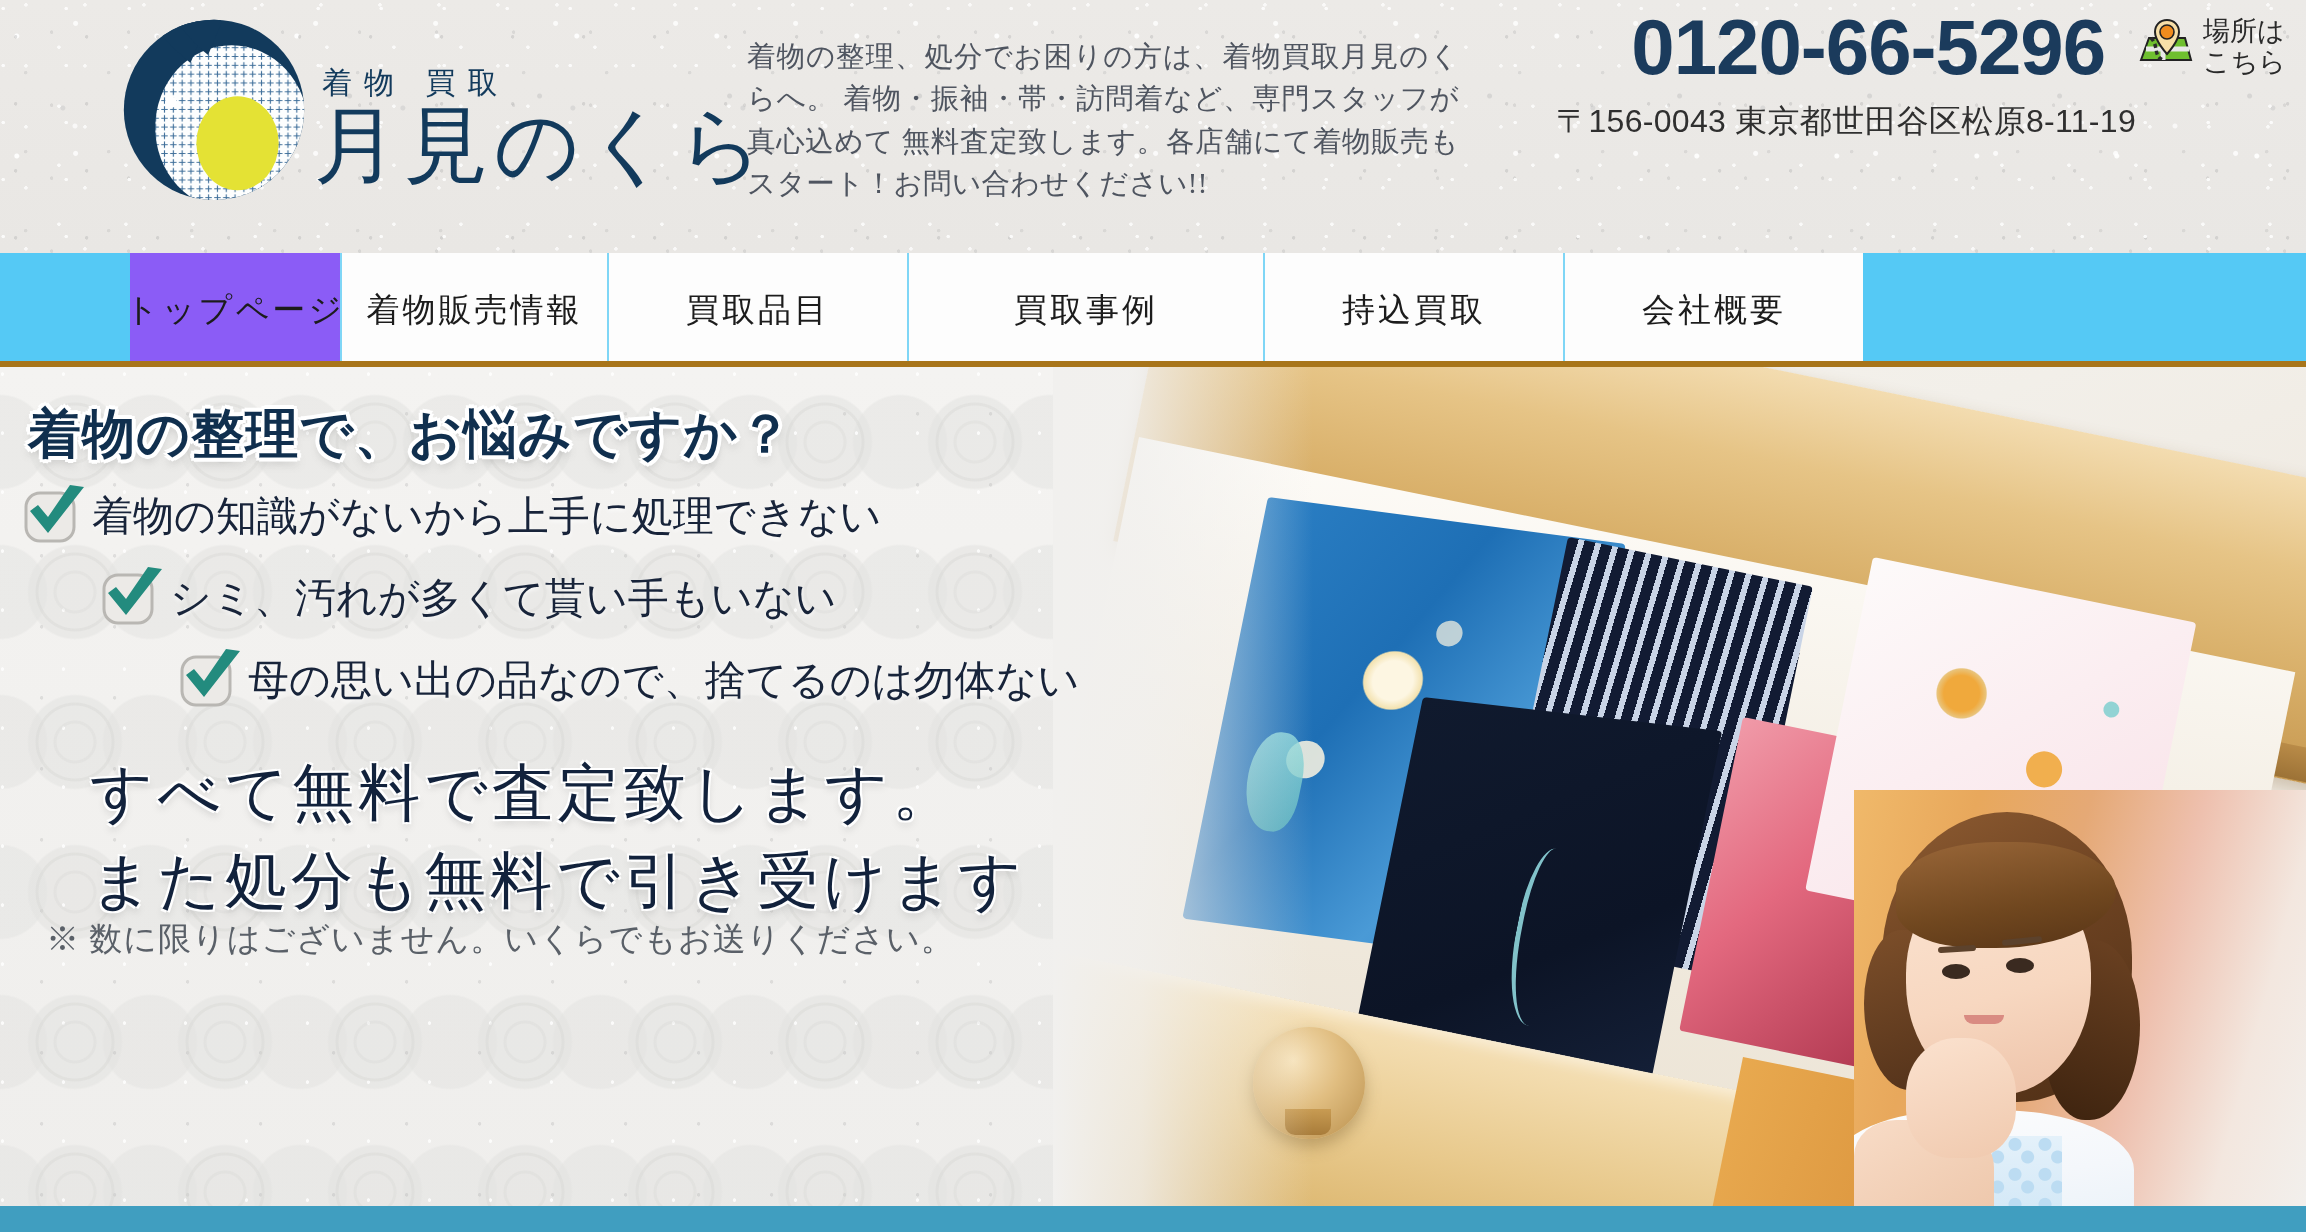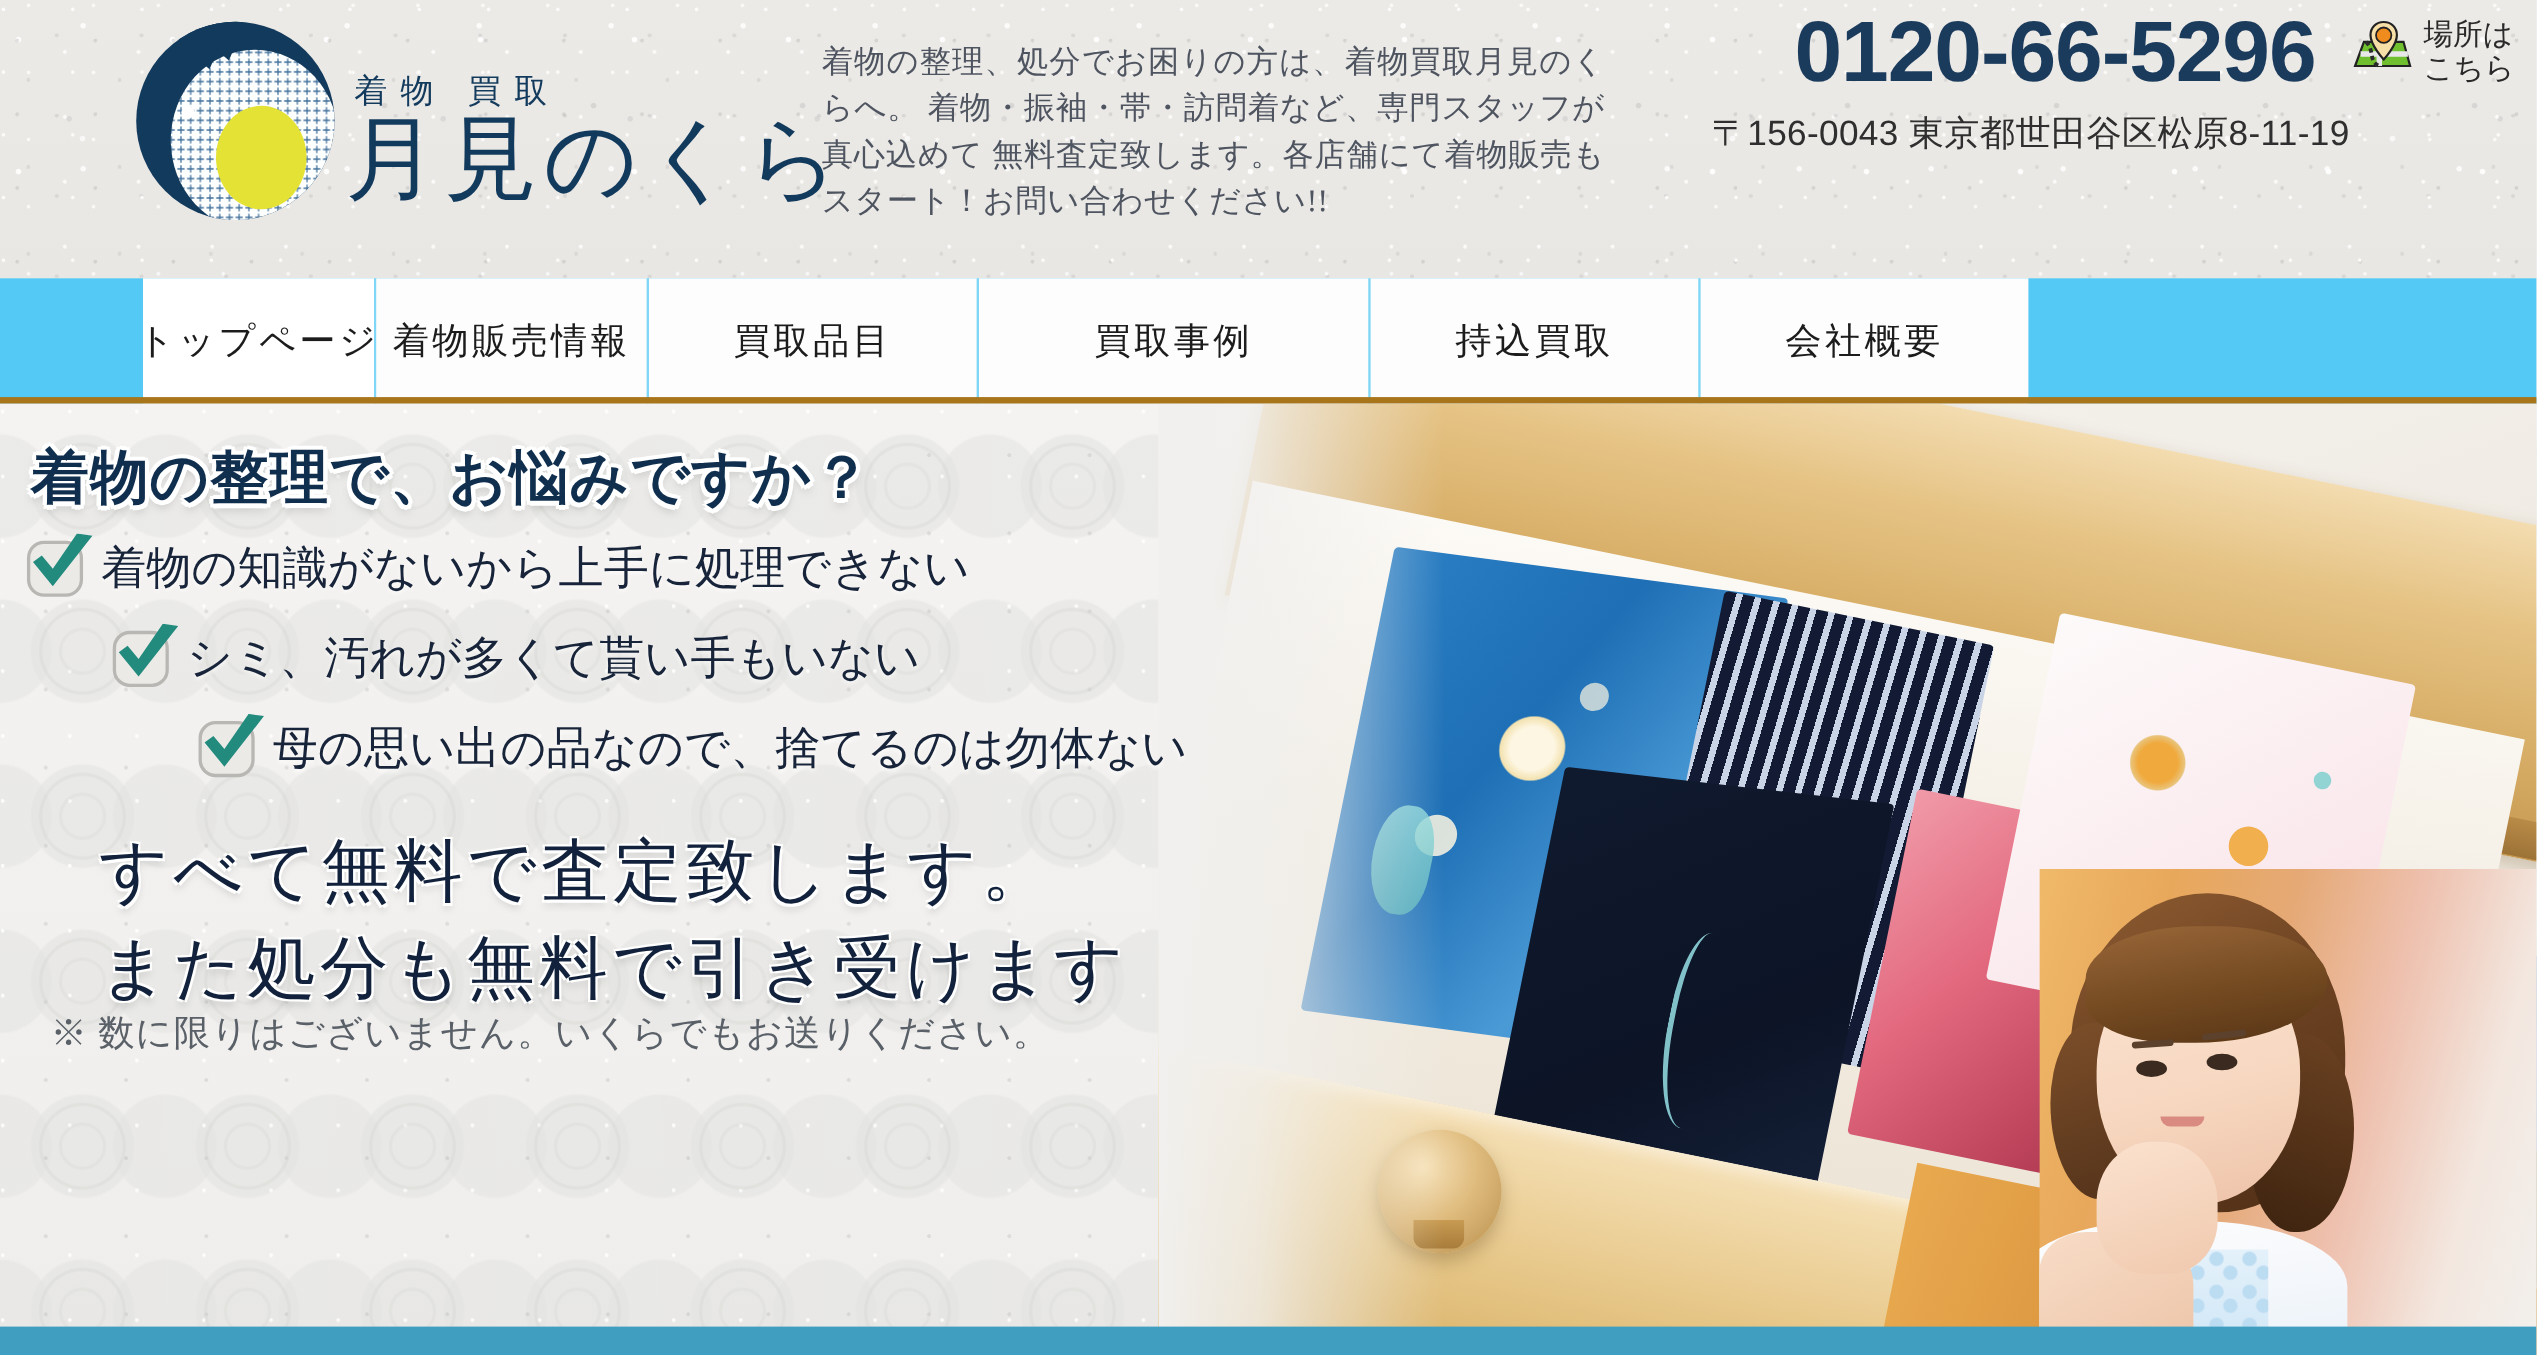--- a/index.html
+++ b/index.html
@@ -89,21 +89,21 @@
   .nav-list{display:flex;align-items:stretch;}
   .nav-item{
     display:flex;align-items:center;justify-content:center;
     height:114px;background:#fdfdfd;
     border-left:2px solid #7fd6f6;
     font-family:"Liberation Serif","DejaVu Serif",serif;
     font-size:33px;color:#1c1c1c;letter-spacing:3px;
     cursor:pointer;white-space:nowrap;
   }
   .nav-item:first-child{border-left:none;}
-  .nav-item.active{background:#ffffff;}
+  .nav-item.active{background:#8b5cf6;}
   .nav-underline{
     position:absolute;left:0;top:361px;width:2306px;height:6px;background:#a8751a;
   }
 
   
   .hero{
     position:absolute;left:0;top:367px;width:2306px;height:865px;overflow:hidden;
     background:
       radial-gradient(circle at 50% 50%, rgba(226,226,224,.55) 0 46px, transparent 48px),
       radial-gradient(circle at 0% 50%,  rgba(226,226,224,.5) 0 46px, transparent 48px),
@@ -399,21 +399,21 @@
       <div class="addr">〒156-0043 東京都世田谷区松原8-11-19</div>
     </div>
   </div>
 
   <div class="nav">
     <div class="nav-pad"></div>
     <div class="nav-list">
       <div class="nav-item active" style="width:210px">
         <span>トップページ</span>
       </div>
-      <div class="nav-item" style="width:248px">
+      <div class="nav-item" style="width:267px">
         <span>着物販売情報</span>
       </div>
       <div class="nav-item" style="width:300px">
         <span>買取品目</span>
       </div>
       <div class="nav-item" style="width:356px">
         <span>買取事例</span>
       </div>
       <div class="nav-item" style="width:300px">
         <span>持込買取</span>

